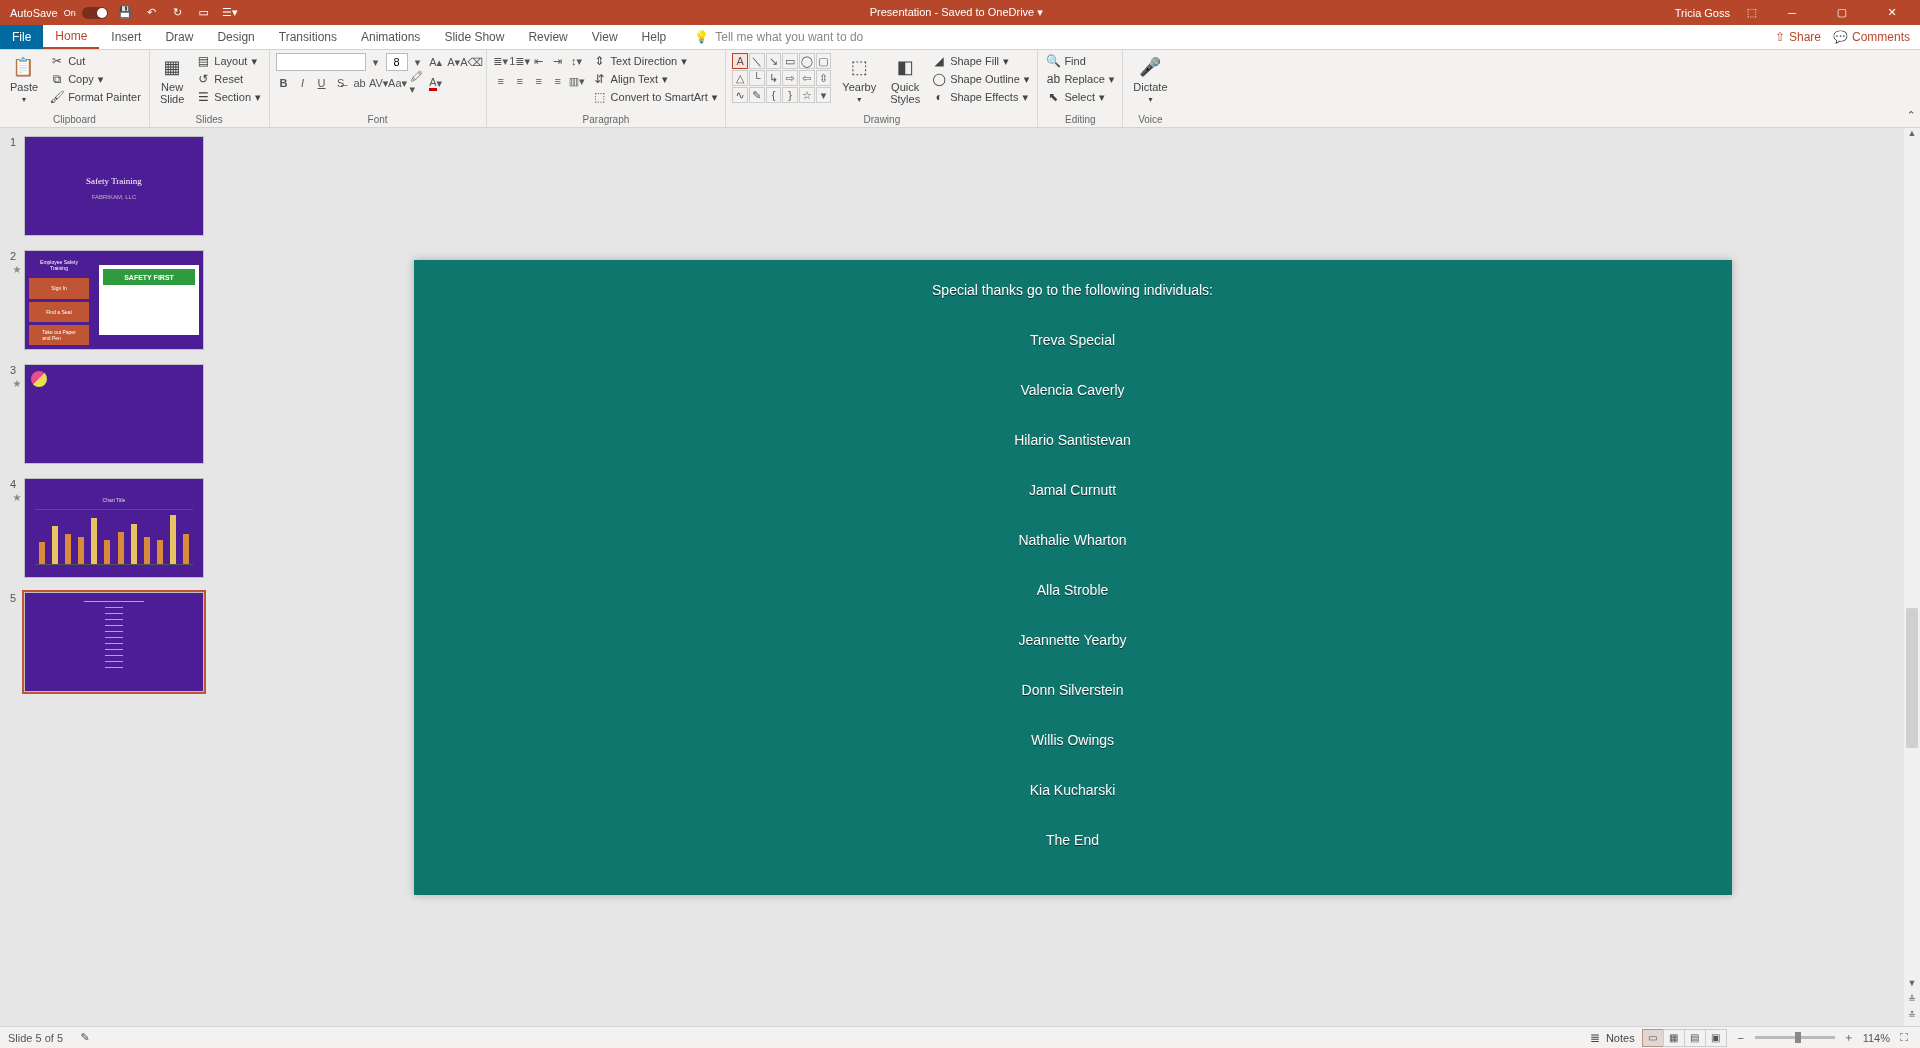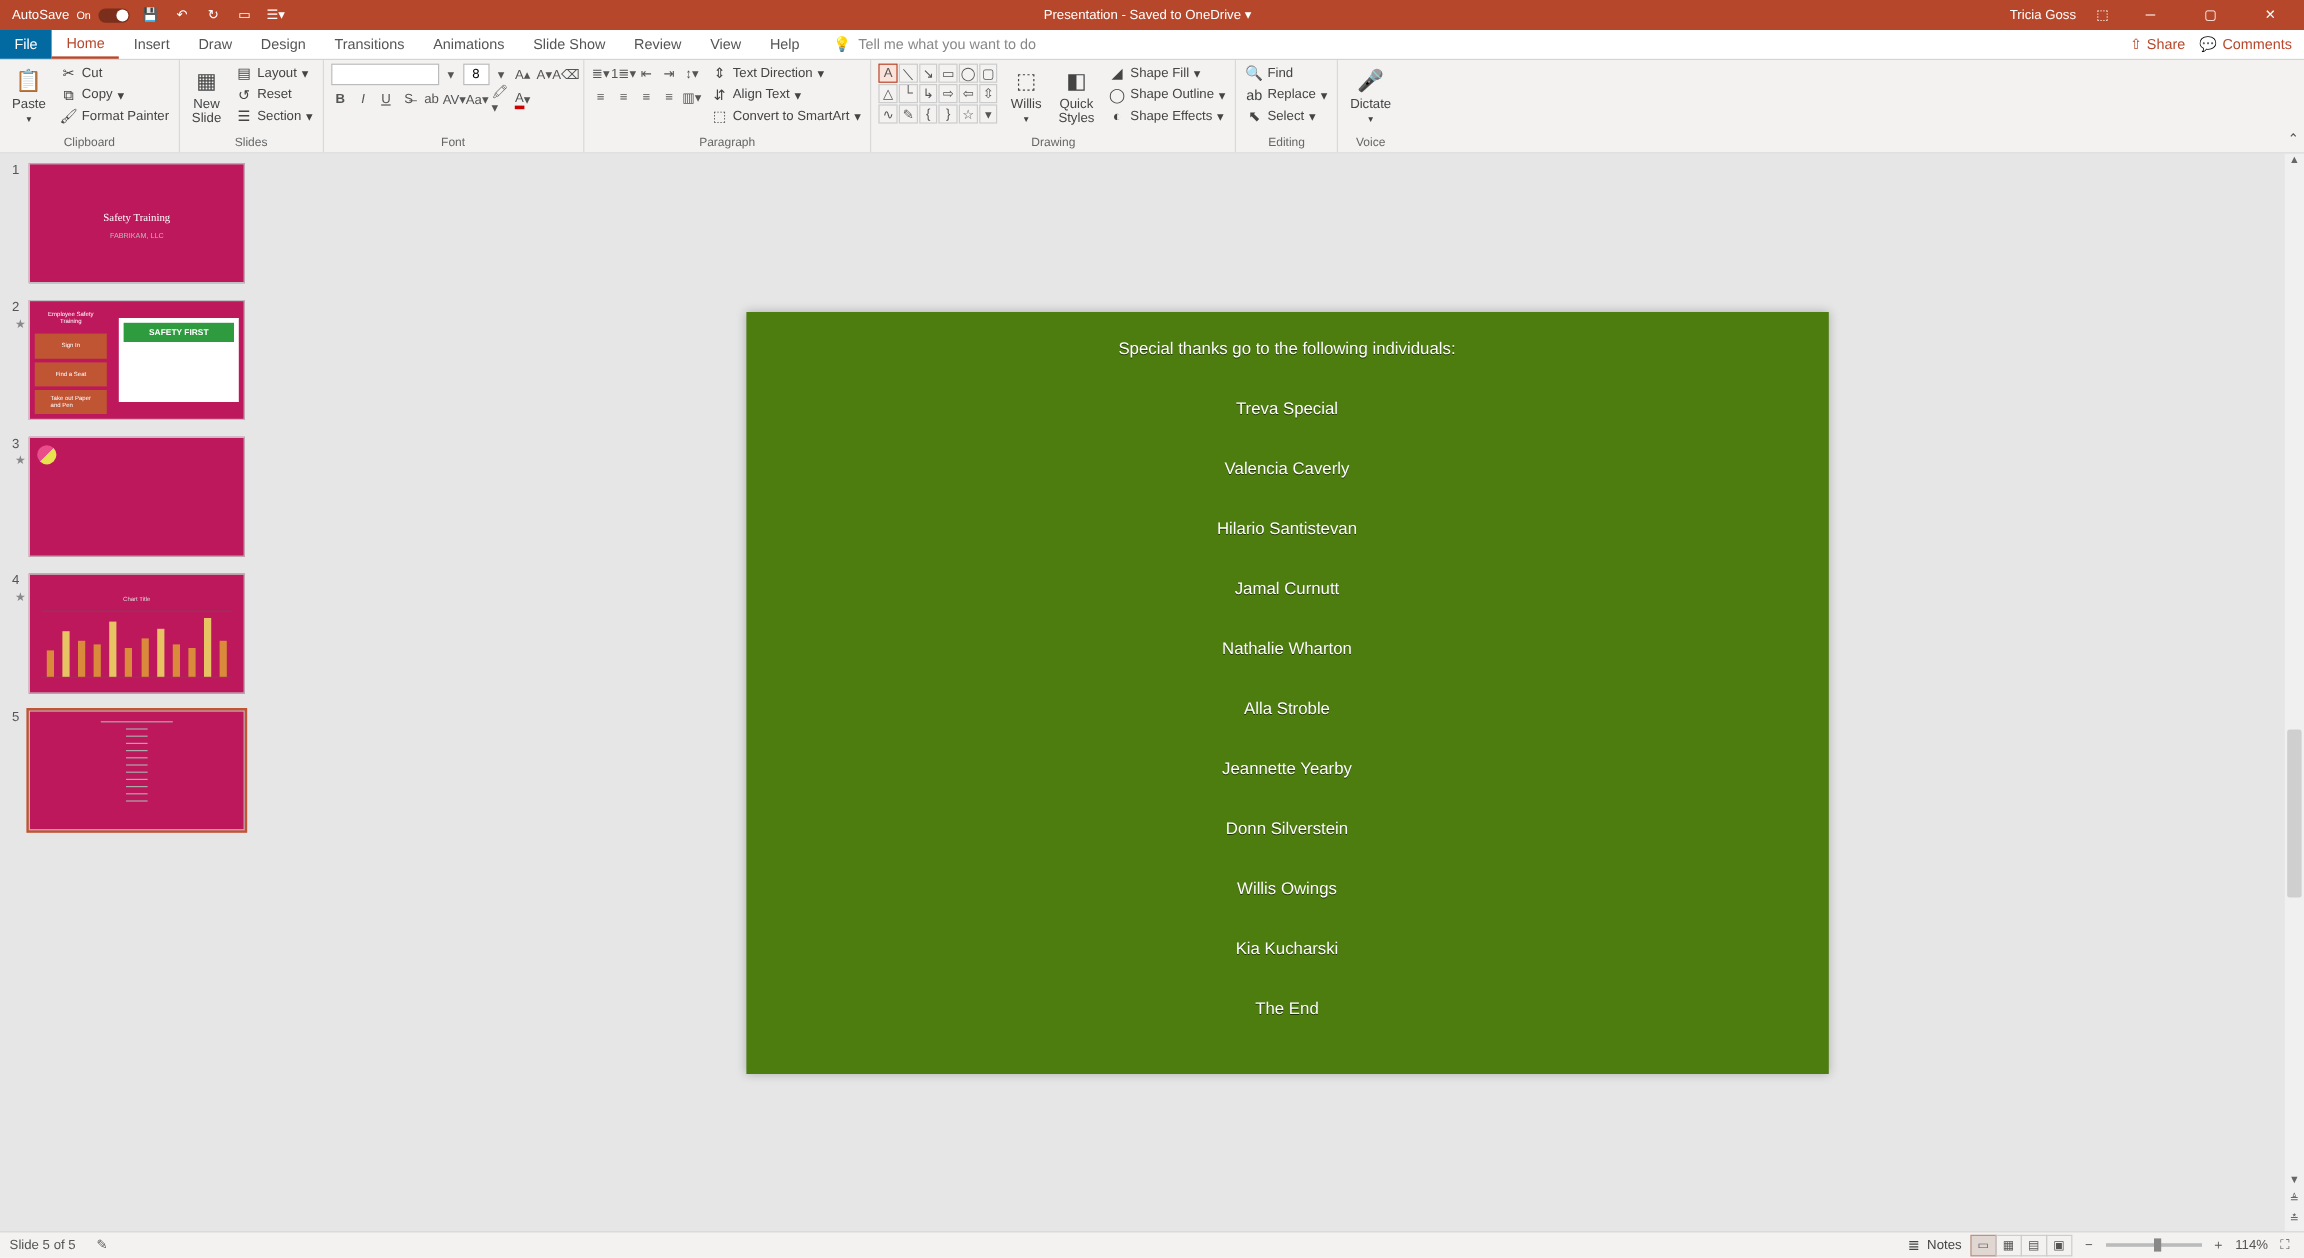--- a/index.html
+++ b/index.html
@@ -44,28 +44,28 @@
     .shapes-gallery { width: 100px; }
     .shapes-gallery .row { display: flex; }
     .sg-cell { width: 16px; height: 16px; display: flex; align-items: center; justify-content: center; font-size: 11px; color: #555; border: 1px solid #ccc; margin: 0 1px 1px 0; }
     .sg-cell.sel { border-color: #b7472a; background: #fbe3dc; }
 
     
     .workspace { flex: 1; display: flex; background: #e6e6e6; overflow: hidden; }
     .slide-panel { width: 225px; background: #e6e6e6; overflow-y: auto; padding: 8px 10px; }
     .thumb-row { display: flex; margin-bottom: 14px; }
     .thumb-num { width: 14px; font-size: 11px; color: #555; }
-    .thumb { width: 180px; height: 100px; background: #be185d; border: 1px solid #bfbfbf; position: relative; }
+    .thumb { width: 180px; height: 100px; background: #4c1d95; border: 1px solid #bfbfbf; position: relative; }
     .thumb.sel { outline: 2px solid #c05534; }
     .star { font-size: 10px; color: #888; margin-top: 2px; width: 14px; text-align: center; }
     .canvas-area { flex: 1; position: relative; display: flex; align-items: center; justify-content: center; background: #e6e6e6; }
     .vscroll { position: absolute; right: 0; top: 0; bottom: 0; width: 16px; background: #f0f0f0; }
     .vscroll .thumb-s { position: absolute; right: 2px; left: 2px; top: 480px; height: 140px; background: #cfcfcf; border-radius: 2px; }
     .vscroll .arrow { position: absolute; left: 0; right: 0; height: 16px; text-align: center; font-size: 9px; color: #666; }
-    .slide { width: 902px; height: 635px; background: #4d7c0f; color: #fff; font-family: Georgia, serif; font-size: 14px; display: flex; flex-direction: column; align-items: center; padding-top: 22px; gap: 34px; box-shadow: 0 0 8px rgba(0,0,0,.25); }
+    .slide { width: 1318px; height: 635px; background: #0f766e; color: #fff; font-family: Georgia, serif; font-size: 14px; display: flex; flex-direction: column; align-items: center; padding-top: 22px; gap: 34px; box-shadow: 0 0 8px rgba(0,0,0,.25); }
     .slide .line { text-shadow: 0 1px 0 rgba(0,0,0,.6); }
 
     
     .statusbar { height: 22px; background: #f3f2f1; border-top: 1px solid #d4d4d4; display: flex; align-items: center; font-size: 11px; color: #555; padding: 0 8px; }
     .statusbar .spacer { flex: 1; }
     .view-btns { display: flex; margin: 0 6px; }
     .view-btns .vb { width: 22px; height: 18px; border: 1px solid #ccc; display: flex; align-items: center; justify-content: center; font-size: 10px; margin-left: -1px; cursor: pointer; }
     .view-btns .vb.active { background: #e0d6d2; border-color: #b89382; }
     .zoom-slider { width: 80px; height: 3px; background: #bbb; position: relative; margin: 0 6px; }
     .zoom-slider::after { content: ""; position: absolute; left: 50%; top: -4px; width: 6px; height: 11px; background: #888; }
@@ -289,21 +289,21 @@
           <span class="sg-cell">∿</span>
           <span class="sg-cell">✎</span>
           <span class="sg-cell">{</span>
           <span class="sg-cell">}</span>
           <span class="sg-cell">☆</span>
           <span class="sg-cell">▾</span>
         </div>
       </div>
       <div class="big-btn">
           <span class="icon">⬚</span>
-          <span>Willis</span>
+          <span>Yearby</span>
           <span style="font-size:8px">▾</span>
         </div>
       <div class="big-btn">
           <span class="icon">◧</span>
           <span style="white-space:pre;text-align:center">Quick
 Styles</span>
         </div>
       <div class="stack">
         <div class="small-btn">
             <span class="icon">◢</span>

